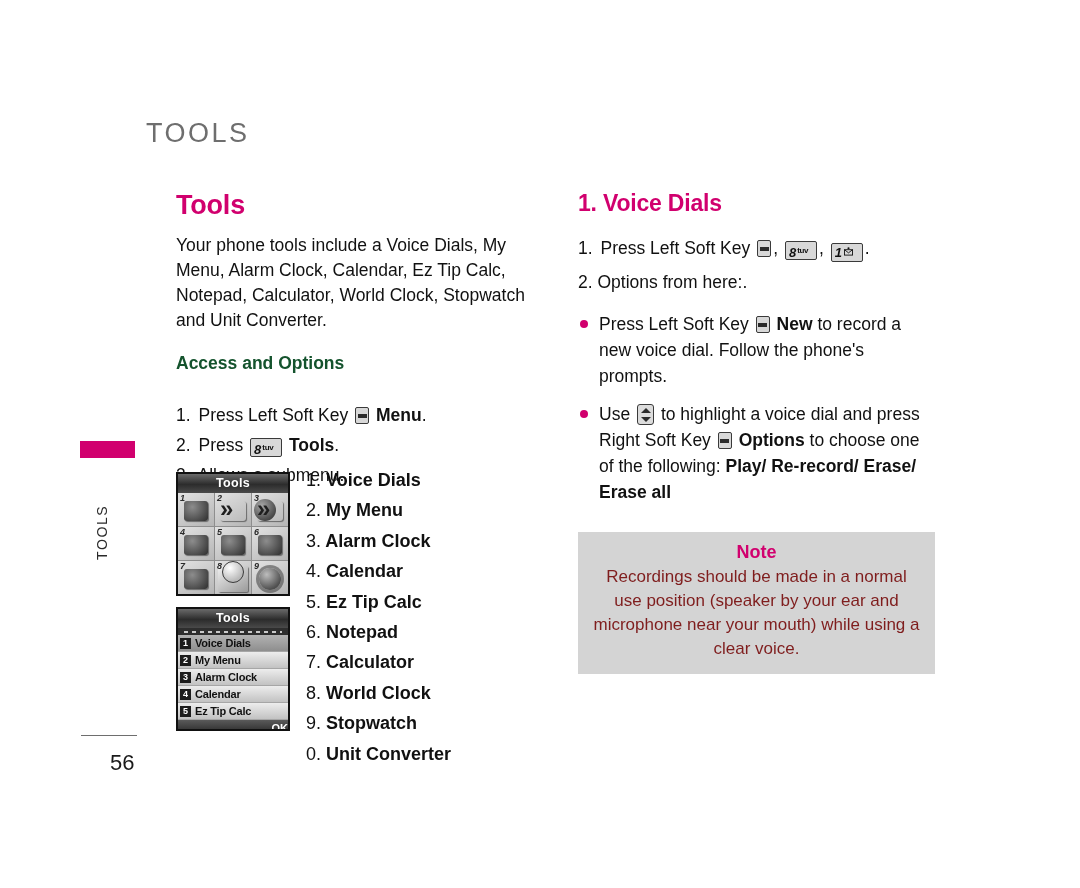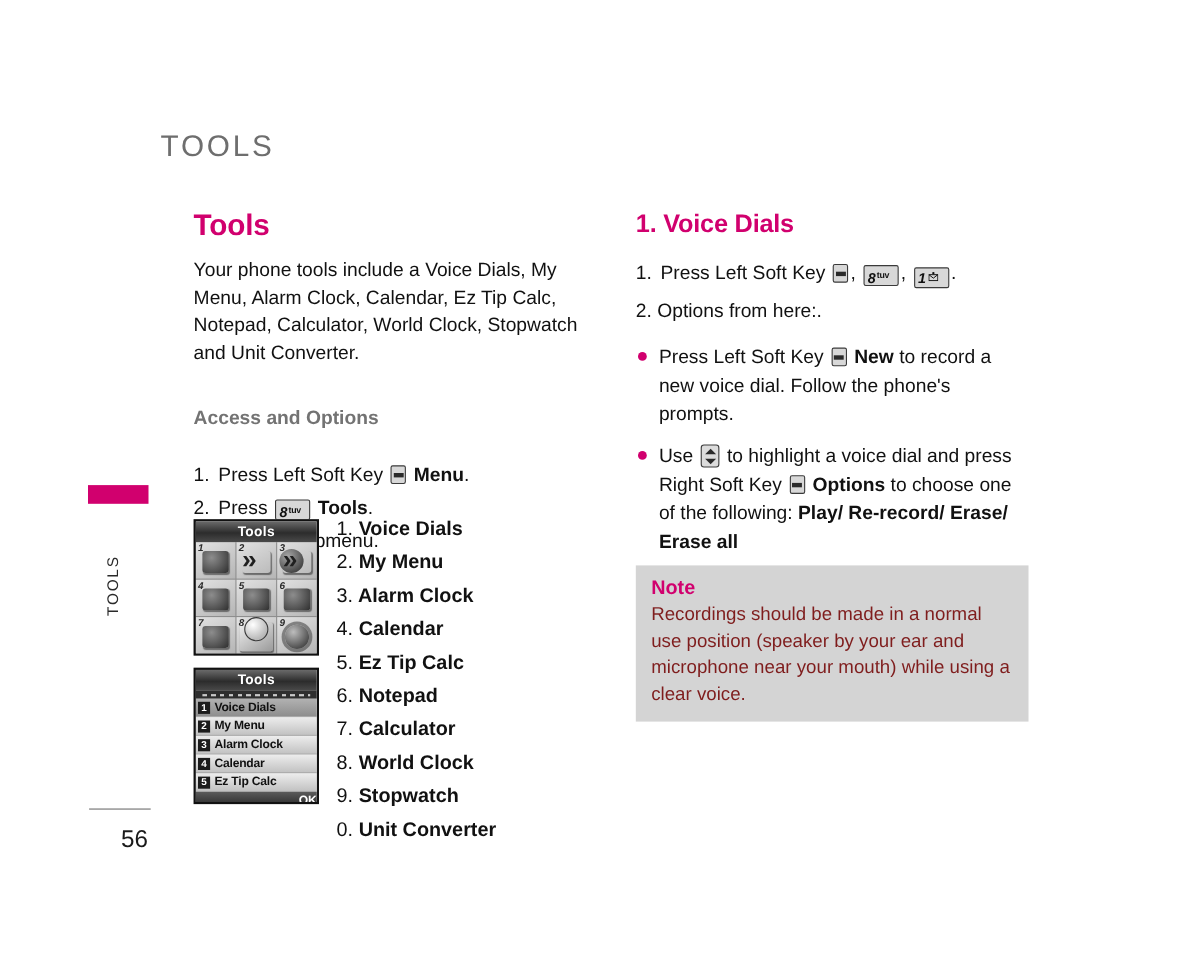--- a/index.html
+++ b/index.html
@@ -96,24 +96,24 @@
     font-size: 17.5px;
     line-height: 25px;
     color: #111;
   }
   .col-right p.body {
     margin-top: 12px;
     line-height: 24.5px;
   }
 
   h3.subhead {
-    margin: 36px 0 0 0;
+    margin: 20px 0 0 0;
     font-size: 17.5px;
     font-weight: bold;
-    color: #737373;
+    color: #14532d;
   }
 
   ol.steps {
     margin: 26px 0 0 0;
     padding: 0;
     list-style: none;
   }
   ol.steps > li {
     font-size: 17.5px;
     line-height: 30px;
@@ -391,25 +391,26 @@
     top: 9px;
     width: 8px; height: 8px;
     border-radius: 50%;
     background: #d1006e;
   }
 
   
   .note {
     position: absolute;
     left: 578px;
-    top: 514px;
+    top: 532px;
     width: 357px;
     background: #d4d4d4;
     padding: 10px 14px 13px 14px;
     box-sizing: border-box;
+    text-align: center;
   }
   .note-title {
     font-size: 18px;
     font-weight: bold;
     color: #d1006e;
     margin: 0 0 2px 0;
   }
   .note-body {
     margin: 0;
     font-size: 17px;

